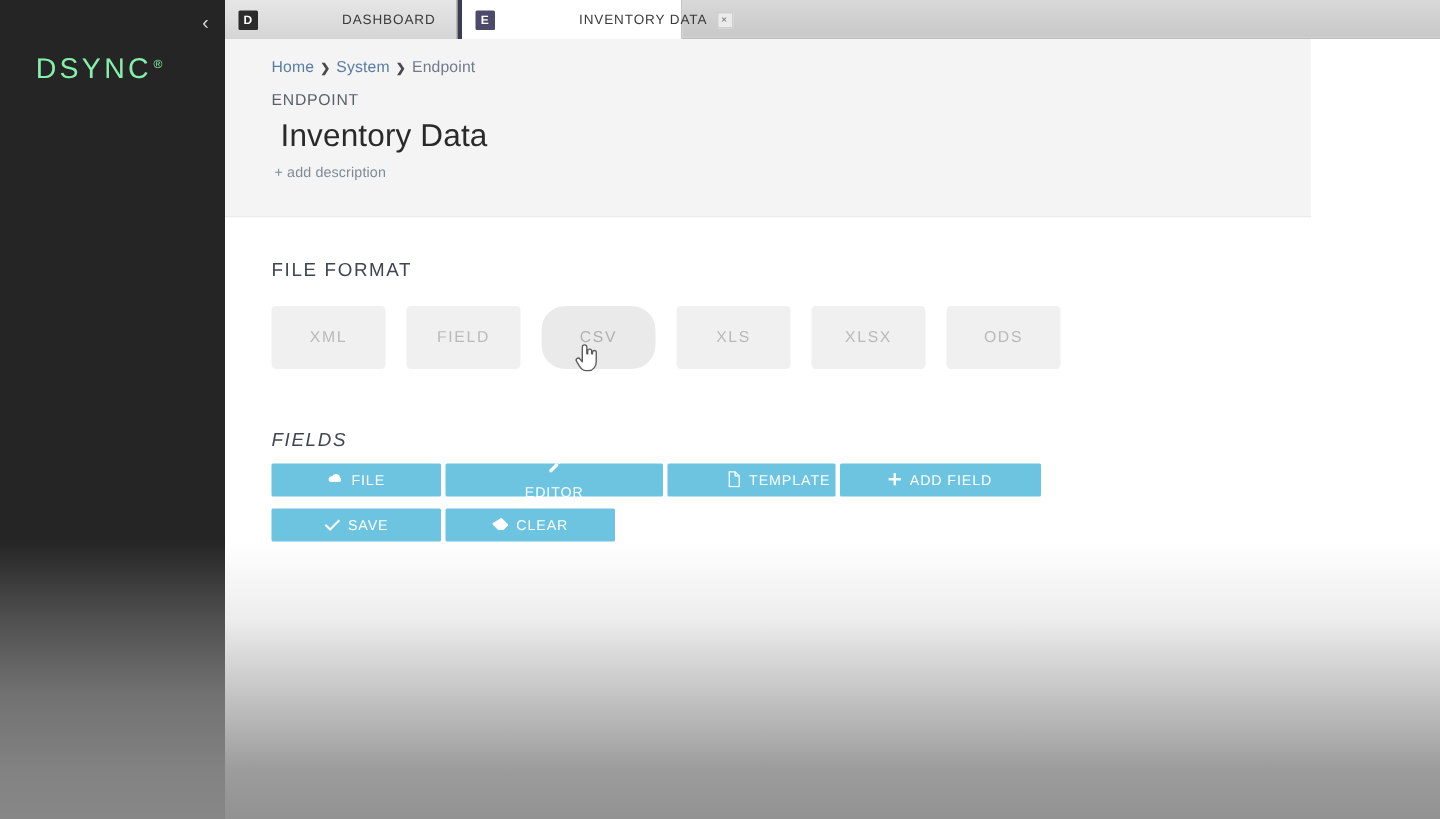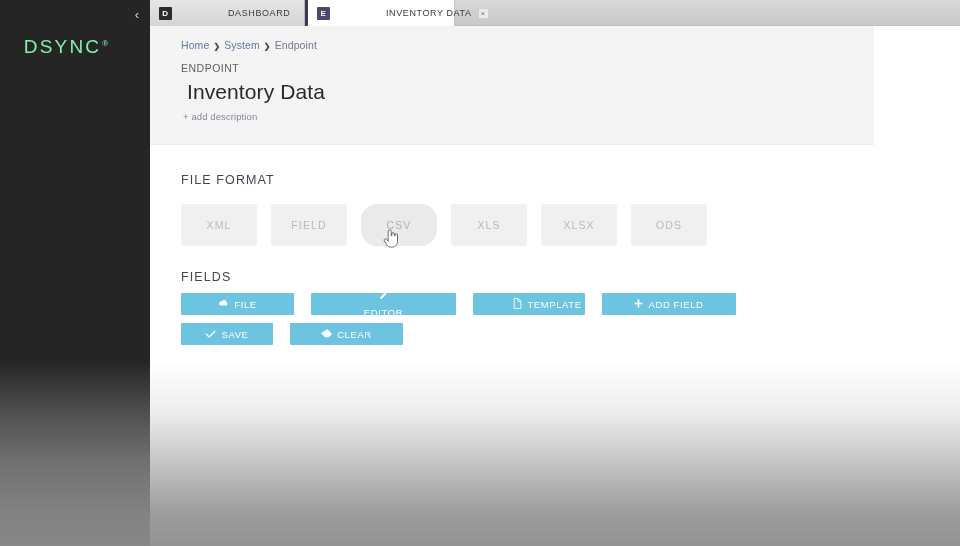--- a/index.html
+++ b/index.html
@@ -212,25 +212,25 @@
     align-items: center;
     justify-content: center;
     font-size: 10.5px;
     color: #b9b9b9;
     letter-spacing: 1.1px;
     cursor: pointer;
     user-select: none;
   }
   .format-btn.hover { background: #eaeaea; color: #b0b0b0; border-radius: 16px; }
 
-  #fields-title { margin-top: 24px; }
+  #fields-title { margin-top: 40px; font-style: italic; }
 
   .btn-row {
     display: flex;
-    gap: 17px;
+    gap: 3px;
     margin-top: 9px;
   }
   .btn-row.second { margin-top: 8px; }
   .action-btn {
     height: 22px;
     background: #6cc4e1;
     border: none;
     border-radius: 1px;
     color: #ffffff;
     font-size: 9.5px;
@@ -245,21 +245,21 @@
   }
   .action-btn .gl {
     font-size: 9px;
     line-height: 1;
     display: inline-block;
   }
   .w-file     { width: 113px; }
   .w-editor   { width: 145px; flex-direction: column; }
   .w-template { width: 112px; padding-left: 37px; }
   .w-addfield { width: 134px; }
-  .w-save     { width: 92px; }
+  .w-save     { width: 113px; }
   .w-clear    { width: 113px; text-align: right; }
 
   
   #cursor {
     position: absolute;
     left: 383px;
     top: 228px;
     width: 16px;
     height: 20px;
     pointer-events: none;

